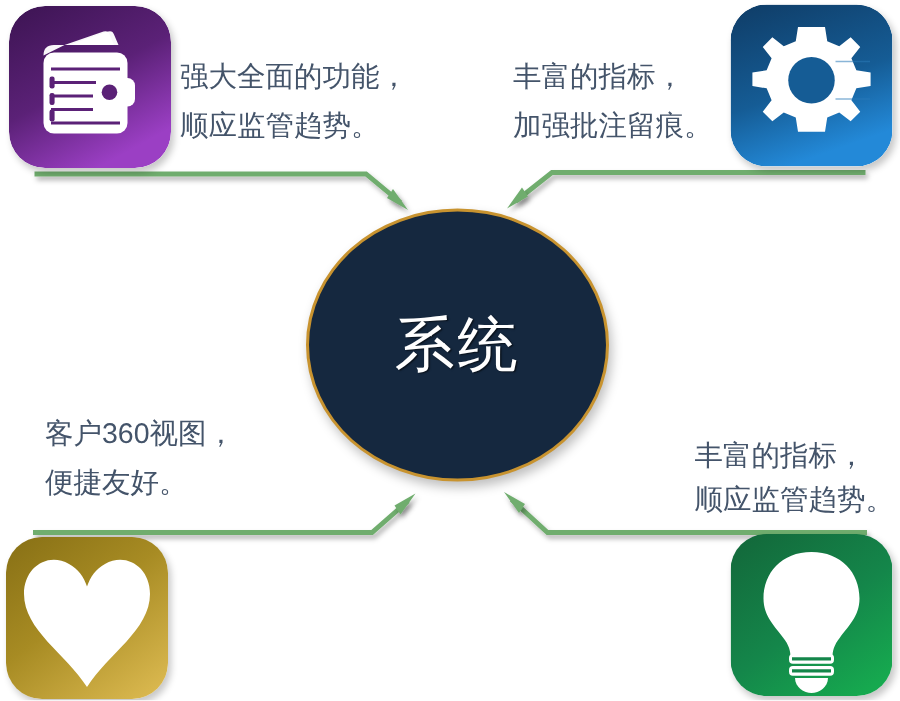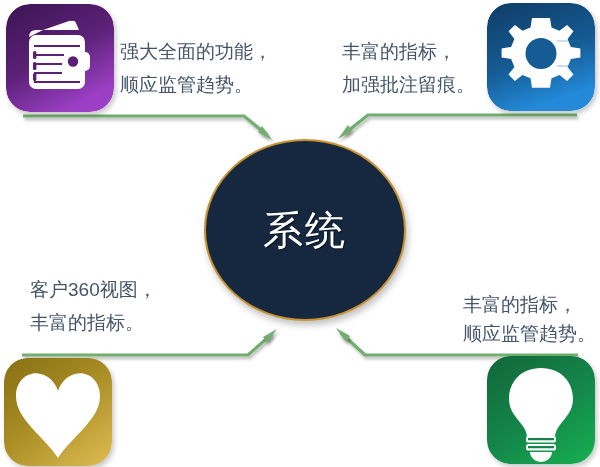--- a/index.html
+++ b/index.html
@@ -227,21 +227,21 @@
     <span class="cap-line">顺应监管趋势。</span>
   </div>
 
   <div class="caption" id="cap-tr">
     <span class="cap-line">丰富的指标，</span>
     <span class="cap-line">加强批注留痕。</span>
   </div>
 
   <div class="caption" id="cap-bl">
     <span class="cap-line">客户360视图，</span>
-    <span class="cap-line">丰富的指标。</span>
+    <span class="cap-line">便捷友好。</span>
   </div>
 
   <div class="caption" id="cap-br">
     <span class="cap-line">丰富的指标，</span>
     <span class="cap-line">顺应监管趋势。</span>
   </div>
 
 </div>
 
 </body></html>

